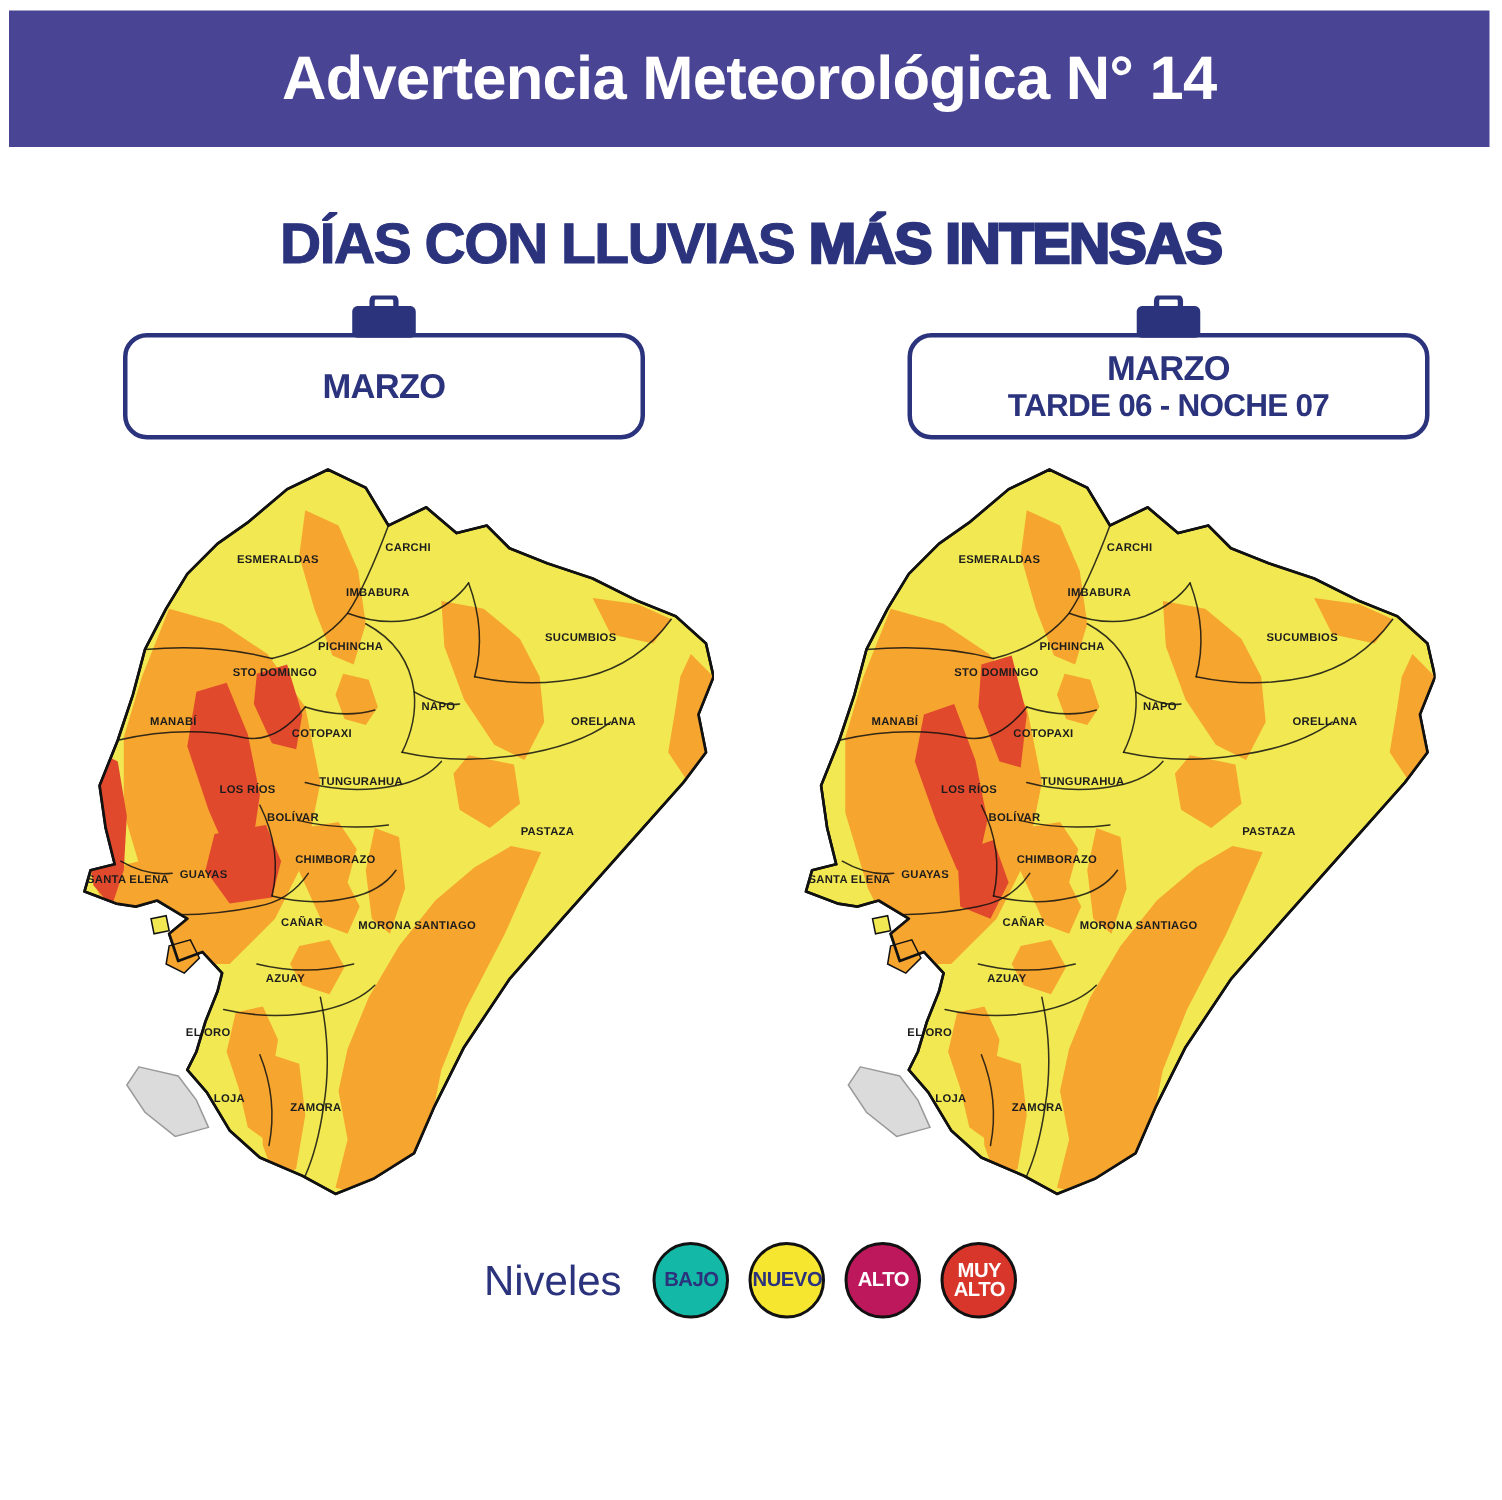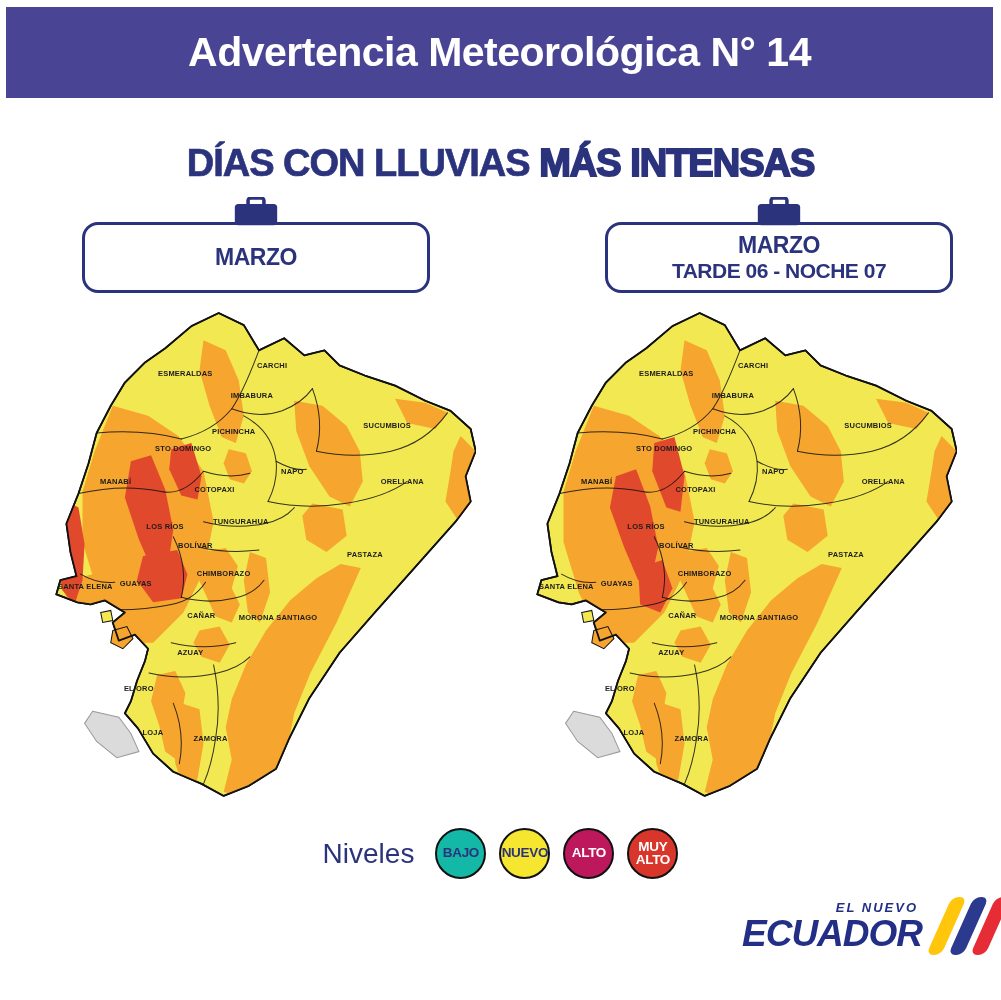--- a/index.html
+++ b/index.html
@@ -261,25 +261,14 @@
     <span class="legend-title">Niveles</span>
     <span id="legend-badges" style="display:flex; gap:13px;">
         <span class="lvl" style="background: #14b8a6; color: rgb(43, 51, 125);">BAJO</span>
         <span class="lvl" style="background: rgb(247, 230, 47); color: rgb(43, 51, 125);">NUEVO</span>
         <span class="lvl" style="background: #be185d; color: rgb(255, 255, 255);">ALTO</span>
         <span class="lvl" style="background: rgb(216, 54, 43); color: rgb(255, 255, 255);">MUY ALTO</span>
       </span>
   </div>
 
 
-  <div class="logo">
-    <div class="logo-text">
-      <span class="logo-top">EL NUEVO</span>
-      <span class="logo-main">ECUADOR</span>
-    </div>
-    <div class="stripes">
-      <span class="stripe s1"></span>
-      <span class="stripe s2"></span>
-      <span class="stripe s3"></span>
-    </div>
-  </div>
 
 </div>
 
 </body></html>

